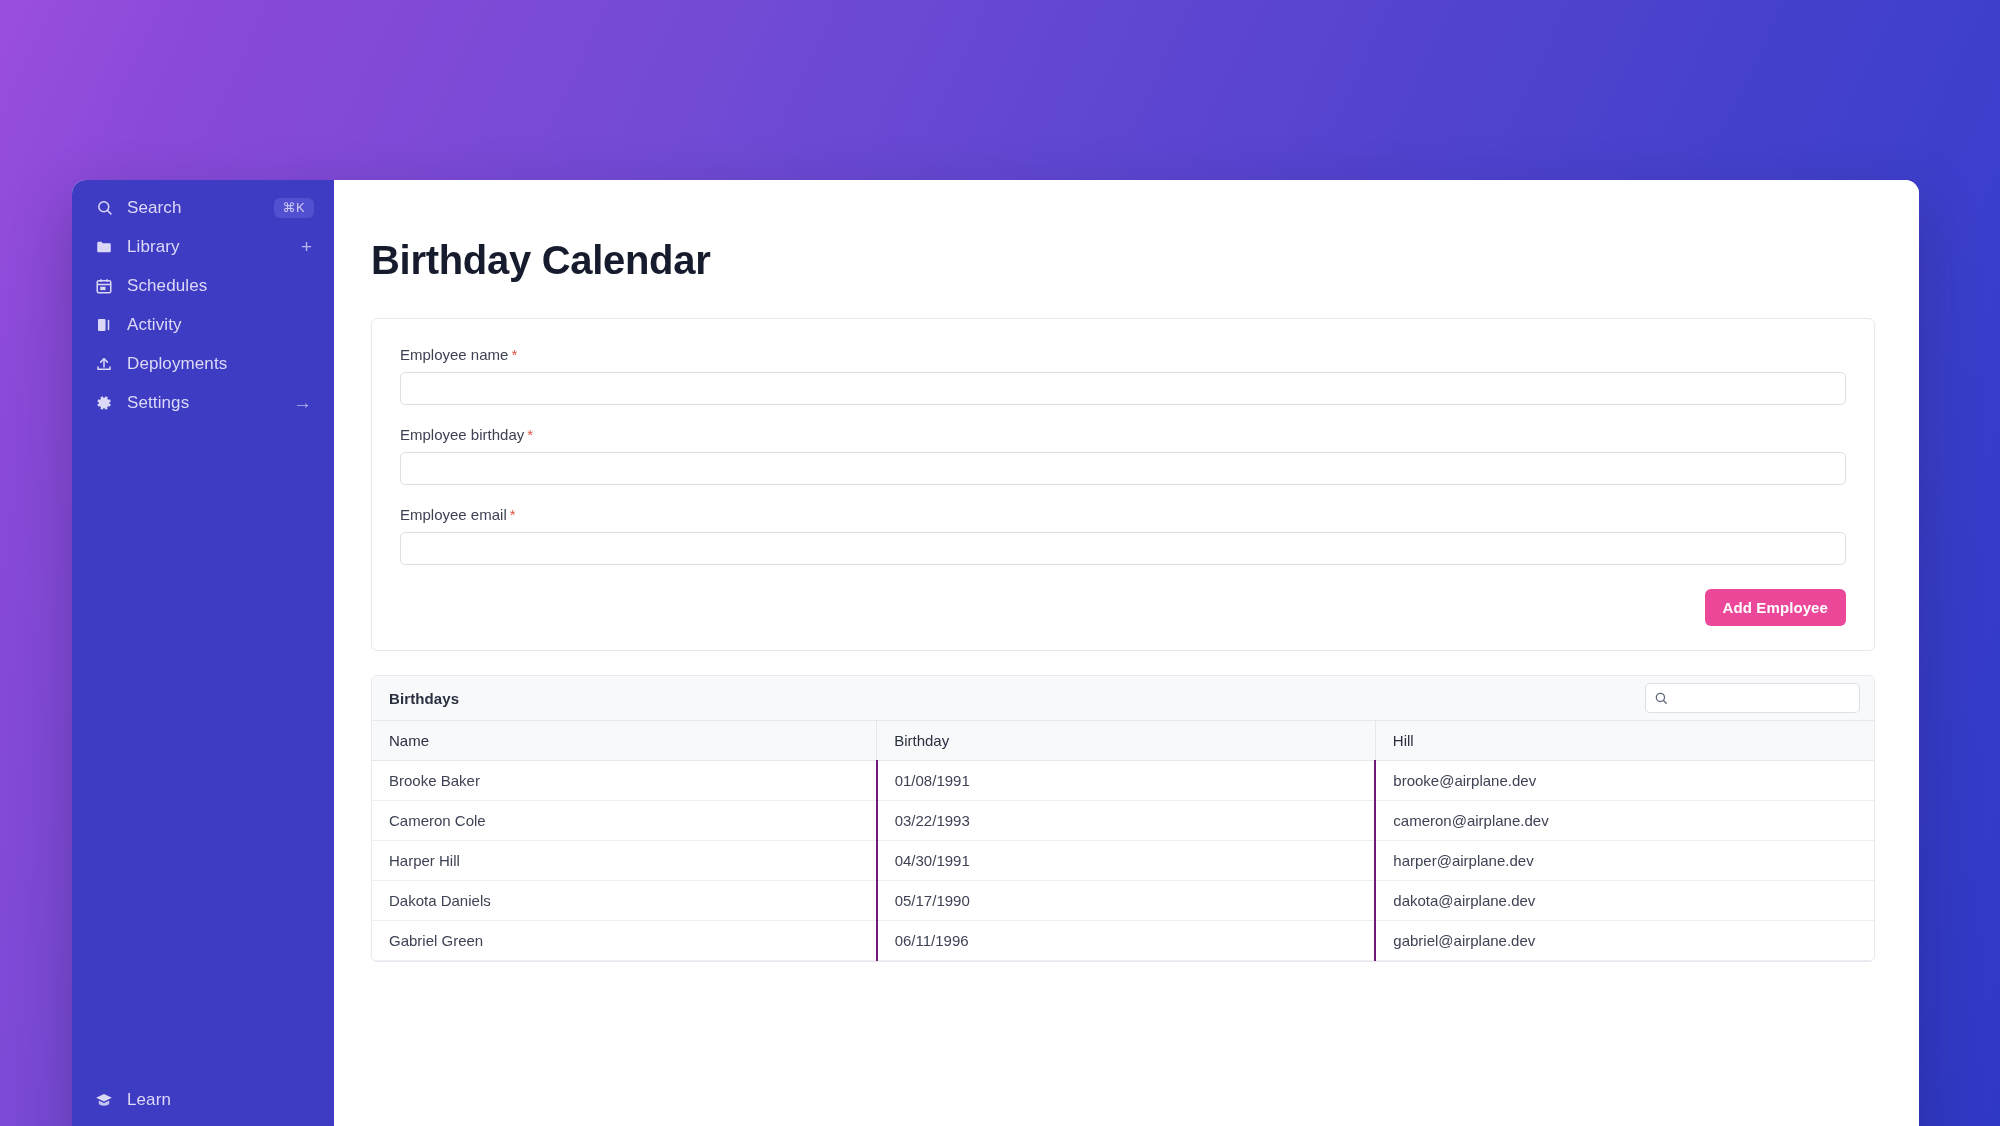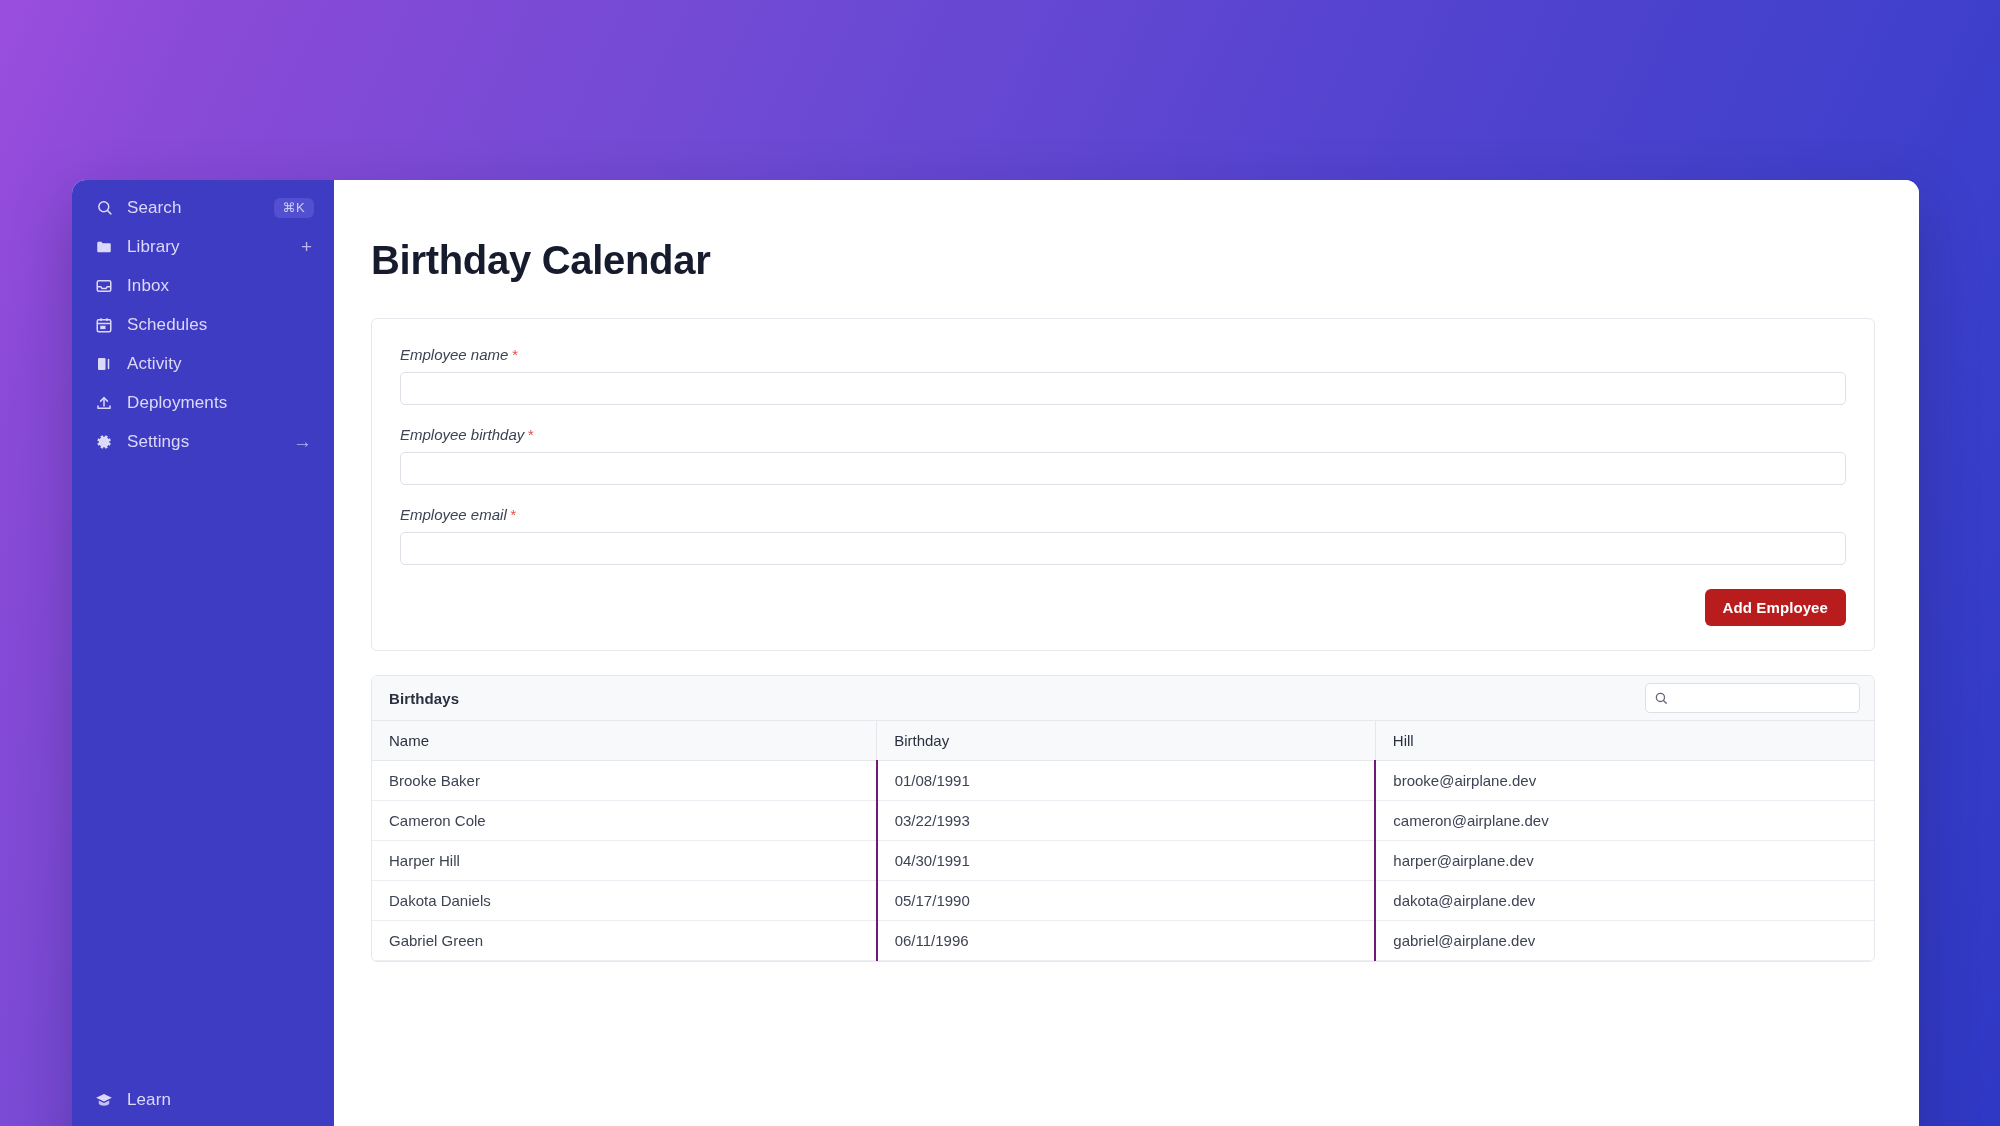--- a/index.html
+++ b/index.html
@@ -101,42 +101,41 @@
     background: #fff;
   }
   #form-card { padding: 27px 28px 24px; }
   .field { margin-bottom: 21px; }
   .field:last-of-type { margin-bottom: 0; }
   .field-label {
     font-size: 15px;
     color: #3d4354;
     margin-bottom: 9px;
     display: block;
-    font-style: italic;
   }
   .req { color: #e0524a; margin-left: 3px; }
   .text-input {
     width: 100%;
     height: 33px;
     border: 1px solid #dcdfe6;
     border-radius: 5px;
     background: #fff;
     font-size: 15px;
     color: #2b3040;
     padding: 0 10px;
     outline: none;
     font-family: "Liberation Sans", sans-serif;
   }
   .form-actions {
     display: flex;
     justify-content: flex-end;
     margin-top: 24px;
   }
   #add-employee-button {
-    background: #b91c1c;
+    background: #ec4899;
     color: #ffffff;
     border: none;
     border-radius: 6px;
     font-size: 15px;
     font-weight: bold;
     padding: 0 18px;
     height: 37px;
     cursor: pointer;
     font-family: "Liberation Sans", sans-serif;
     letter-spacing: .1px;
@@ -234,29 +233,20 @@
       <div class="nav-item">
         <span class="nav-icon">
           <svg width="18" height="18" viewBox="0 0 24 24" fill="currentColor">
               <path d="M3 6.5A1.5 1.5 0 0 1 4.5 5h4l1.8 2H19.5A1.5 1.5 0 0 1 21 8.5v9A1.5 1.5 0 0 1 19.5 19h-15A1.5 1.5 0 0 1 3 17.5v-11z"></path>
             </svg>
         </span>
         <span class="nav-label">Library</span>
         <span class="trail-icon">+</span>
       </div>
 
-      <div class="nav-item">
-        <span class="nav-icon">
-          <svg width="18" height="18" viewBox="0 0 24 24" fill="none" stroke="currentColor" stroke-width="2" stroke-linejoin="round">
-              <rect x="3" y="5" width="18" height="14" rx="2"></rect>
-              <path d="M3 13h5l1.2 2.2h5.6L16 13h5"></path>
-            </svg>
-        </span>
-        <span class="nav-label">Inbox</span>
-      </div>
 
       <div class="nav-item">
         <span class="nav-icon">
           <svg width="18" height="18" viewBox="0 0 24 24" fill="none" stroke="currentColor" stroke-width="2">
               <rect x="3" y="5" width="18" height="16" rx="2"></rect>
               <line x1="3" y1="10" x2="21" y2="10"></line>
               <line x1="8" y1="3" x2="8" y2="6.5"></line>
               <line x1="16" y1="3" x2="16" y2="6.5"></line>
               <rect x="7" y="13" width="7" height="4.5" fill="currentColor" stroke="none"></rect>
             </svg>

